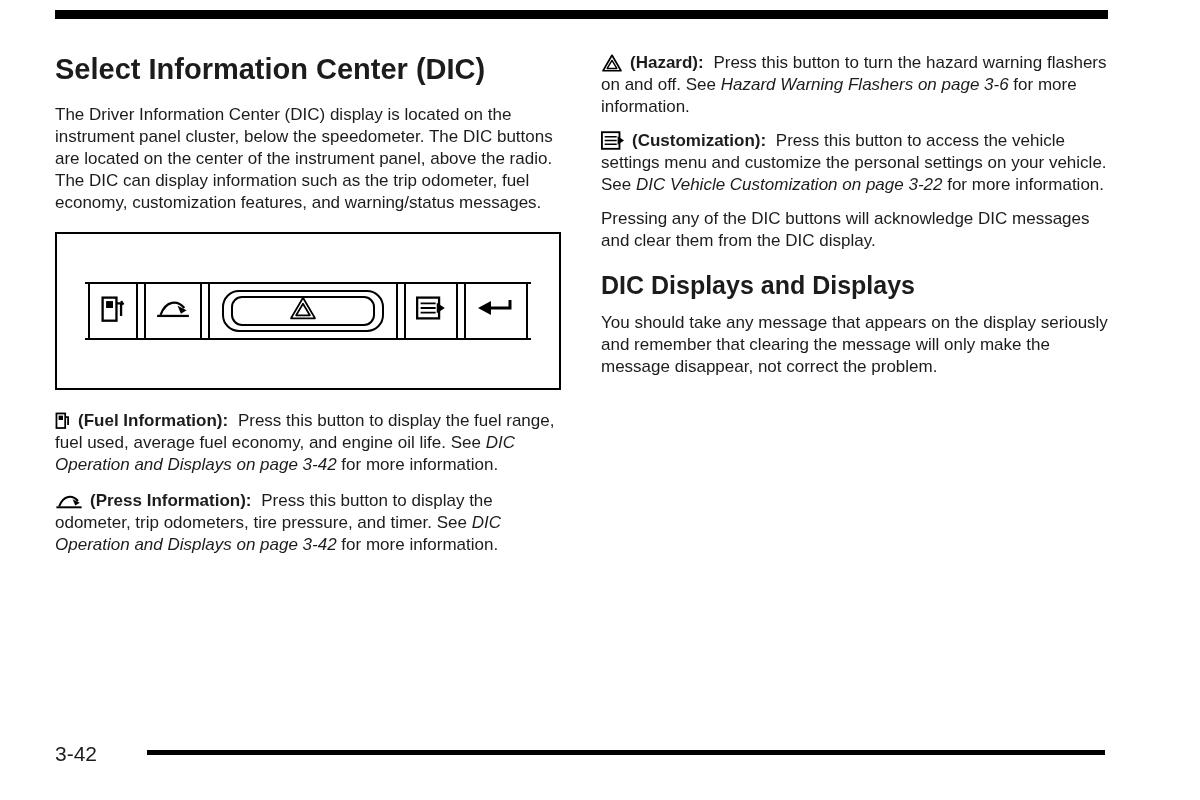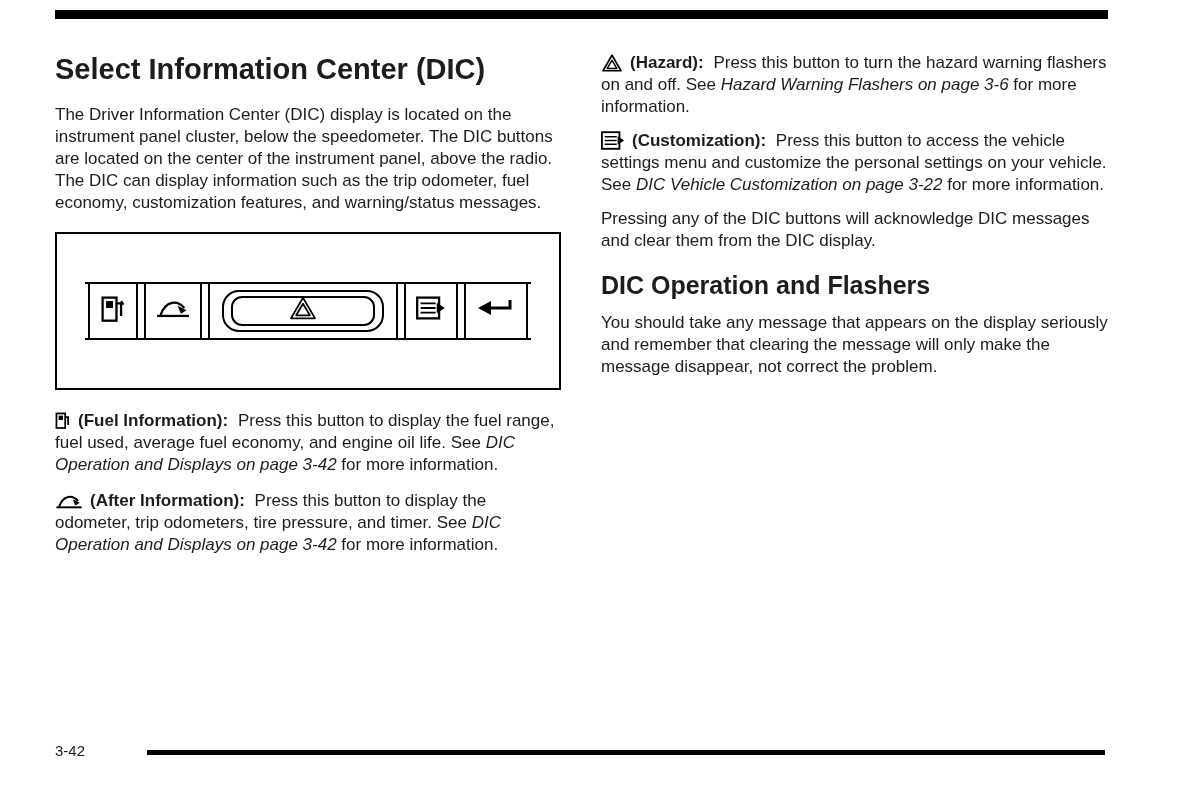--- a/index.html
+++ b/index.html
@@ -52,21 +52,21 @@
     width:162px; height:42px;
     border:2px solid #000; border-radius:17px;
     display:flex; align-items:center; justify-content:center;
   }
   .pill-inner {
     width:144px; height:30px;
     border:2px solid #000; border-radius:11px;
     display:flex; align-items:center; justify-content:center;
   }
 
-  .footer-page { position:absolute; left:55px; top:742px; font-size:15px; }
+  .footer-page { position:absolute; left:55px; top:742px; font-size:21px; }
   .footer-rule { position:absolute; left:147px; top:750px; width:958px; height:5px; background:#000; }
 </style>
 </head>
 <body>
 
 <div class="topbar"></div>
 
 <div class="col col-left">
 
   <h1 class="title">Select Information Center (DIC)</h1>
@@ -142,21 +142,21 @@
     </span><span class="label">(Fuel Information):</span><span> Press this button to display the fuel range, fuel used, average fuel economy, and engine oil life. See </span><span class="ref">DIC Operation and Displays on page 3-42</span><span> for more information.</span>
   </p>
 
   <p class="para">
     <span class="inline-icon">
       <svg width="28" height="18" viewBox="0 0 30 20">
         <path d="M1 17 h28" fill="none" stroke="#000" stroke-width="2.2"></path>
         <path d="M4 16 C 9 3, 19 3, 25 10" fill="none" stroke="#000" stroke-width="2.2"></path>
         <polygon points="27,12 19,8 22,15" fill="#000"></polygon>
       </svg>
-    </span><span class="label">(After Information):</span><span> Press this button to display the odometer, trip odometers, tire pressure, and timer. See </span><span class="ref">DIC Operation and Displays on page 3-42</span><span> for more information.</span>
+    </span><span class="label">(Press Information):</span><span> Press this button to display the odometer, trip odometers, tire pressure, and timer. See </span><span class="ref">DIC Operation and Displays on page 3-42</span><span> for more information.</span>
   </p>
 
 </div>
 
 <div class="col col-right">
 
   <p class="para">
     <span class="inline-icon">
       <svg width="22" height="18" viewBox="0 0 32 28">
         <path d="M16 2 L30 26 L2 26 Z" fill="none" stroke="#000" stroke-width="2.6" stroke-linejoin="round"></path>
@@ -171,20 +171,20 @@
         <rect x="1" y="1" width="19" height="18" fill="none" stroke="#000" stroke-width="2"></rect>
         <path d="M4 6 h13 M4 10 h13 M4 14 h13" stroke="#000" stroke-width="1.6"></path>
         <polygon points="25,10 18,5.5 18,14.5" fill="#000"></polygon>
       </svg>
     </span><span class="label">(Customization):</span><span> Press this button to access the vehicle settings menu and customize the personal settings on your vehicle. See </span><span class="ref">DIC Vehicle Customization on page 3-22</span><span> for more information.</span>
   </p>
 
 
   <p class="para">Pressing any of the DIC buttons will acknowledge DIC messages and clear them from the DIC display.</p>
 
-  <h2 class="section">DIC Operation and Flashers</h2>
+  <h2 class="section">DIC Displays and Displays</h2>
 
   <p class="para">You should take any message that appears on the display seriously and remember that clearing the message will only make the message disappear, not correct the problem.</p>
 
 </div>
 
 <div class="footer-page">3-42</div>
 <div class="footer-rule"></div>
 
 </body></html>

